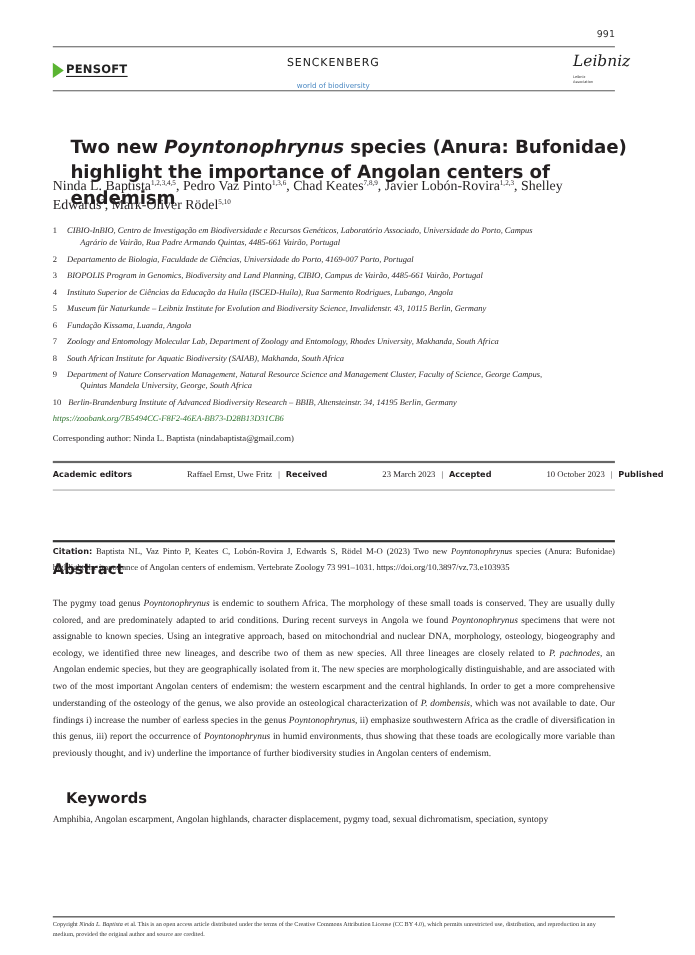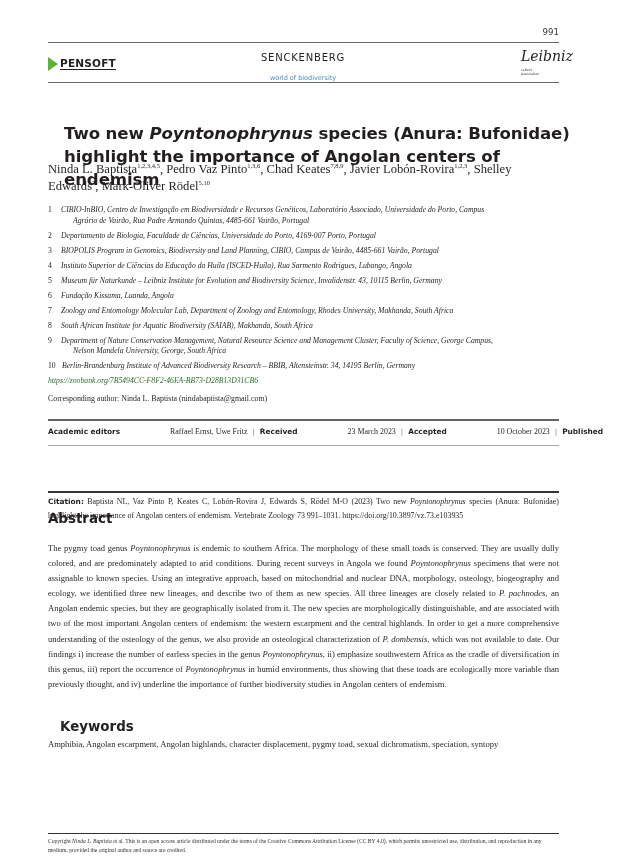--- a/index.html
+++ b/index.html
@@ -144,21 +144,21 @@
     <div class="aff">
         <span class="num">7</span>
         <span class="txt"><span>Zoology and Entomology Molecular Lab, Department of Zoology and Entomology, Rhodes University, Makhanda, South Africa</span></span>
       </div>
     <div class="aff">
         <span class="num">8</span>
         <span class="txt"><span>South African Institute for Aquatic Biodiversity (SAIAB), Makhanda, South Africa</span></span>
       </div>
     <div class="aff">
         <span class="num">9</span>
-        <span class="txt"><span>Department of Nature Conservation Management, Natural Resource Science and Management Cluster, Faculty of Science, George Campus,</span><span class="cont">Nelson Mandela University, George, South Africa</span></span>
+        <span class="txt"><span>Department of Nature Conservation Management, Natural Resource Science and Management Cluster, Faculty of Science, George Campus,</span><span class="cont">Quintas Mandela University, George, South Africa</span></span>
       </div>
     <div class="aff">
         <span class="num">10</span>
         <span class="txt" style="padding-left:1px;"><span>Berlin-Brandenburg Institute of Advanced Biodiversity Research – BBIB, Altensteinstr. 34, 14195 Berlin, Germany</span></span>
       </div>
   </div>
 
   <a class="zoobank">https://zoobank.org/7B5494CC-F8F2-46EA-BB73-D28B13D31CB6</a>
   <div class="corresp">Corresponding author: Ninda L. Baptista (nindabaptista@gmail.com)</div>
 

